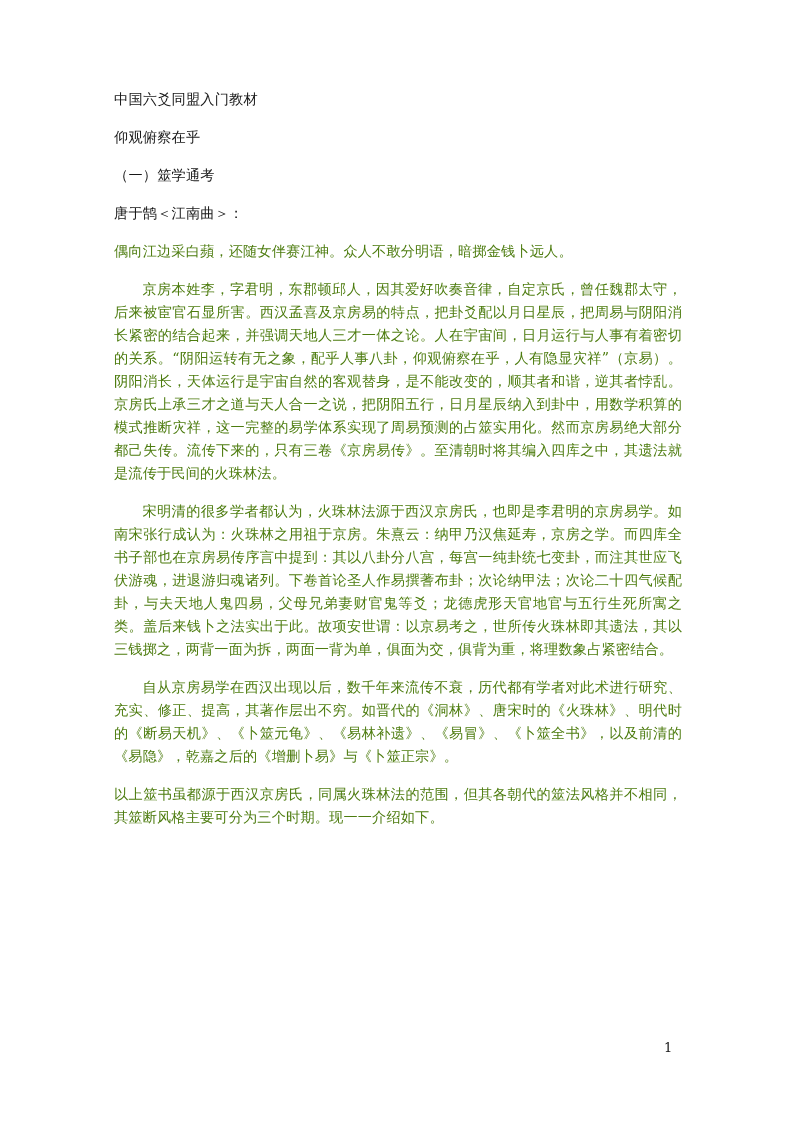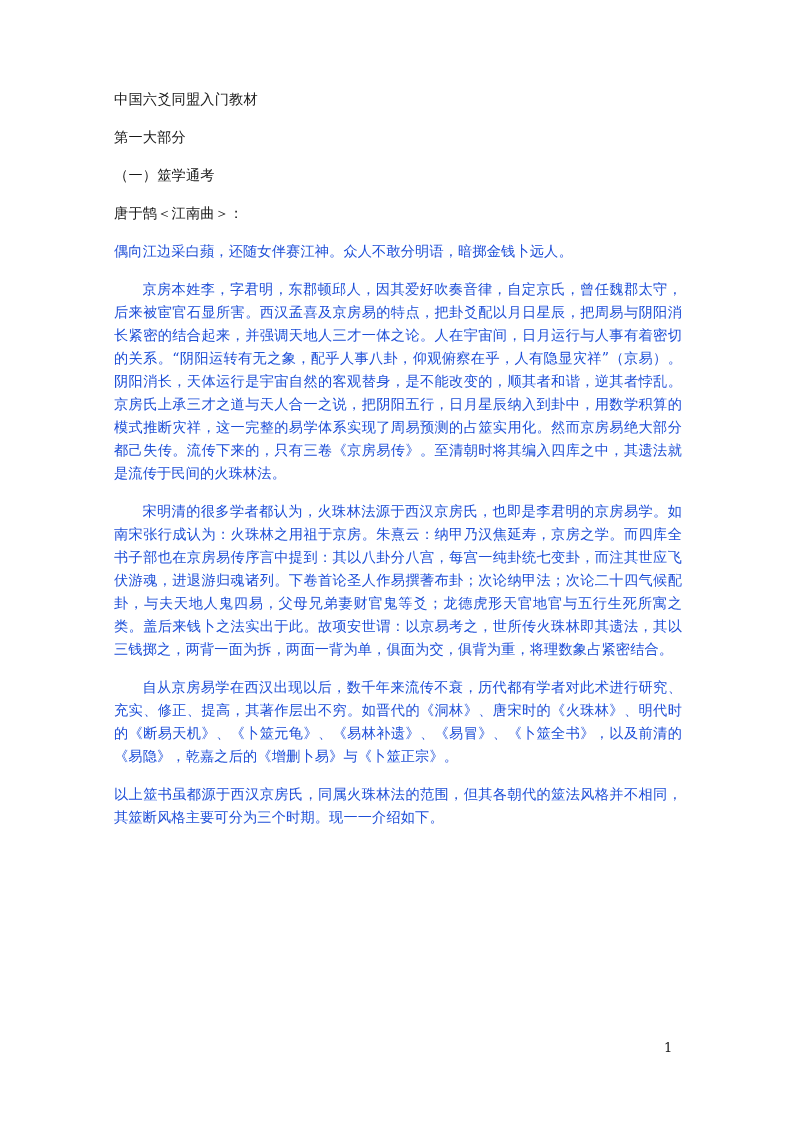--- a/index.html
+++ b/index.html
@@ -30,21 +30,21 @@
     line-height: 23px;
     color: #171717;
     margin: 0 0 15px 0;
     letter-spacing: 0.2px;
     white-space: nowrap;
   }
   
   .para {
     font-size: 14.2px;
     line-height: 23px;
-    color: #1d4ed8;
+    color: #4d7c0f;
     margin: 0 0 15px 0;
     text-align: justify;
     text-justify: inter-character;
     text-align-last: left;
     letter-spacing: 0.15px;
     word-break: break-all;
   }
   .para.indent {
     text-indent: 2em;
   }
@@ -61,21 +61,21 @@
 </style>
 </head>
 <body>
 
 <div class="page">
 
   <div class="content">
 
     <p class="line">中国六爻同盟入门教材</p>
 
-    <p class="line">第一大部分</p>
+    <p class="line">仰观俯察在乎</p>
 
     <p class="line">（一）筮学通考</p>
 
     <p class="line">唐于鹄＜江南曲＞：</p>
 
     <p class="para">偶向江边采白蘋，还随女伴赛江神。众人不敢分明语，暗掷金钱卜远人。</p>
 
 
     <p class="para indent">京房本姓李，字君明，东郡顿邱人，因其爱好吹奏音律，自定京氏，曾任魏郡太守，后来被宦官石显所害。西汉孟喜及京房易的特点，把卦爻配以月日星辰，把周易与阴阳消长紧密的结合起来，并强调天地人三才一体之论。人在宇宙间，日月运行与人事有着密切的关系。“阴阳运转有无之象，配乎人事八卦，仰观俯察在乎，人有隐显灾祥”（京易）。阴阳消长，天体运行是宇宙自然的客观替身，是不能改变的，顺其者和谐，逆其者悖乱。京房氏上承三才之道与天人合一之说，把阴阳五行，日月星辰纳入到卦中，用数学积算的模式推断灾祥，这一完整的易学体系实现了周易预测的占筮实用化。然而京房易绝大部分都己失传。流传下来的，只有三卷《京房易传》。至清朝时将其编入四库之中，其遗法就是流传于民间的火珠林法。</p>
 

